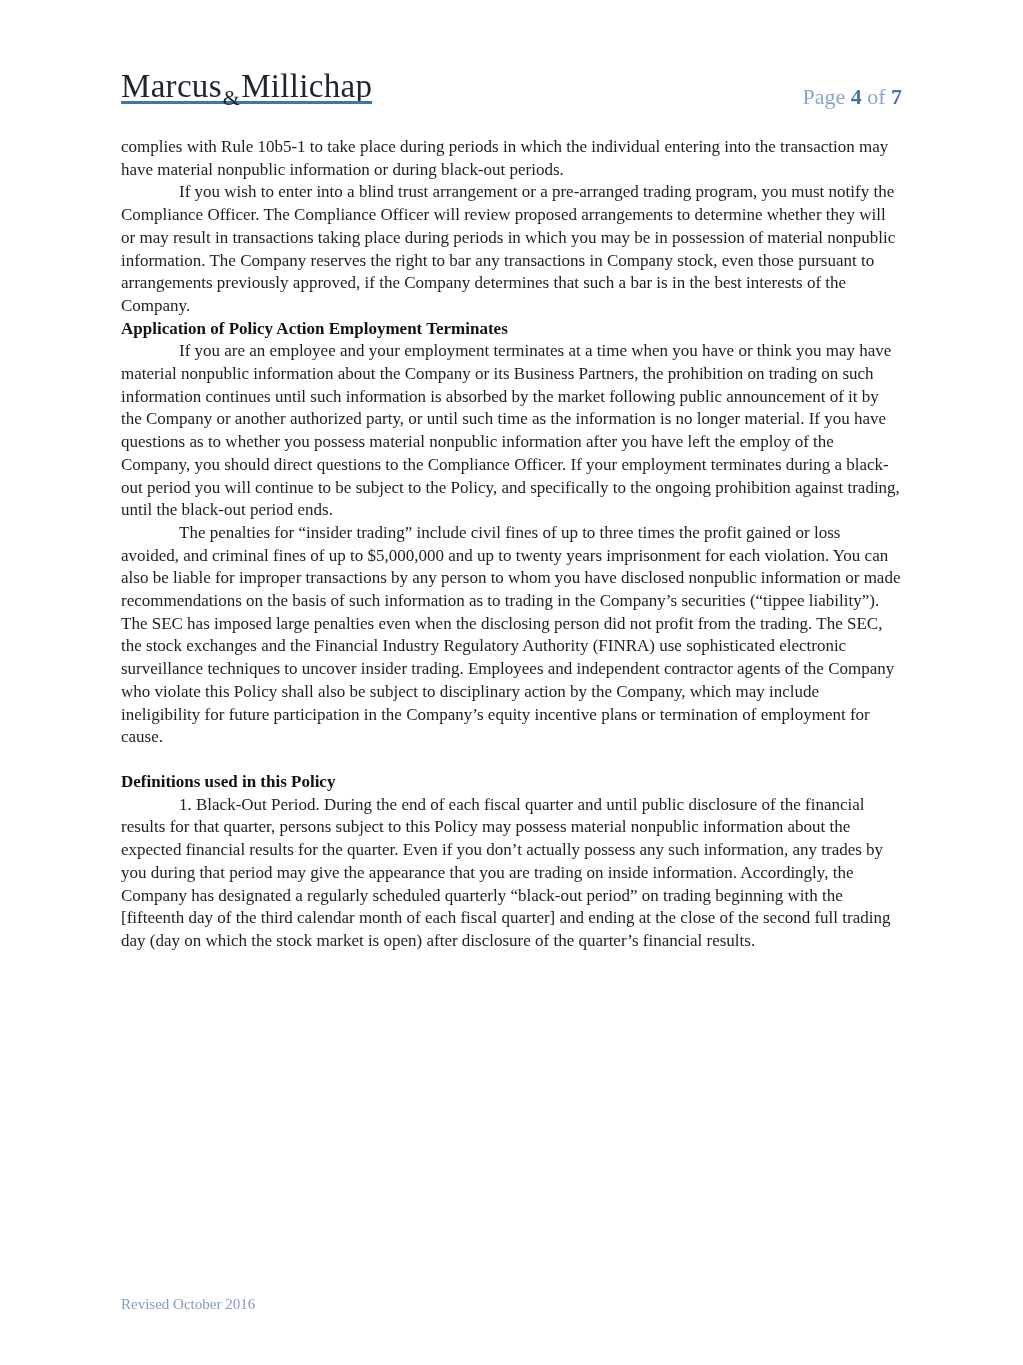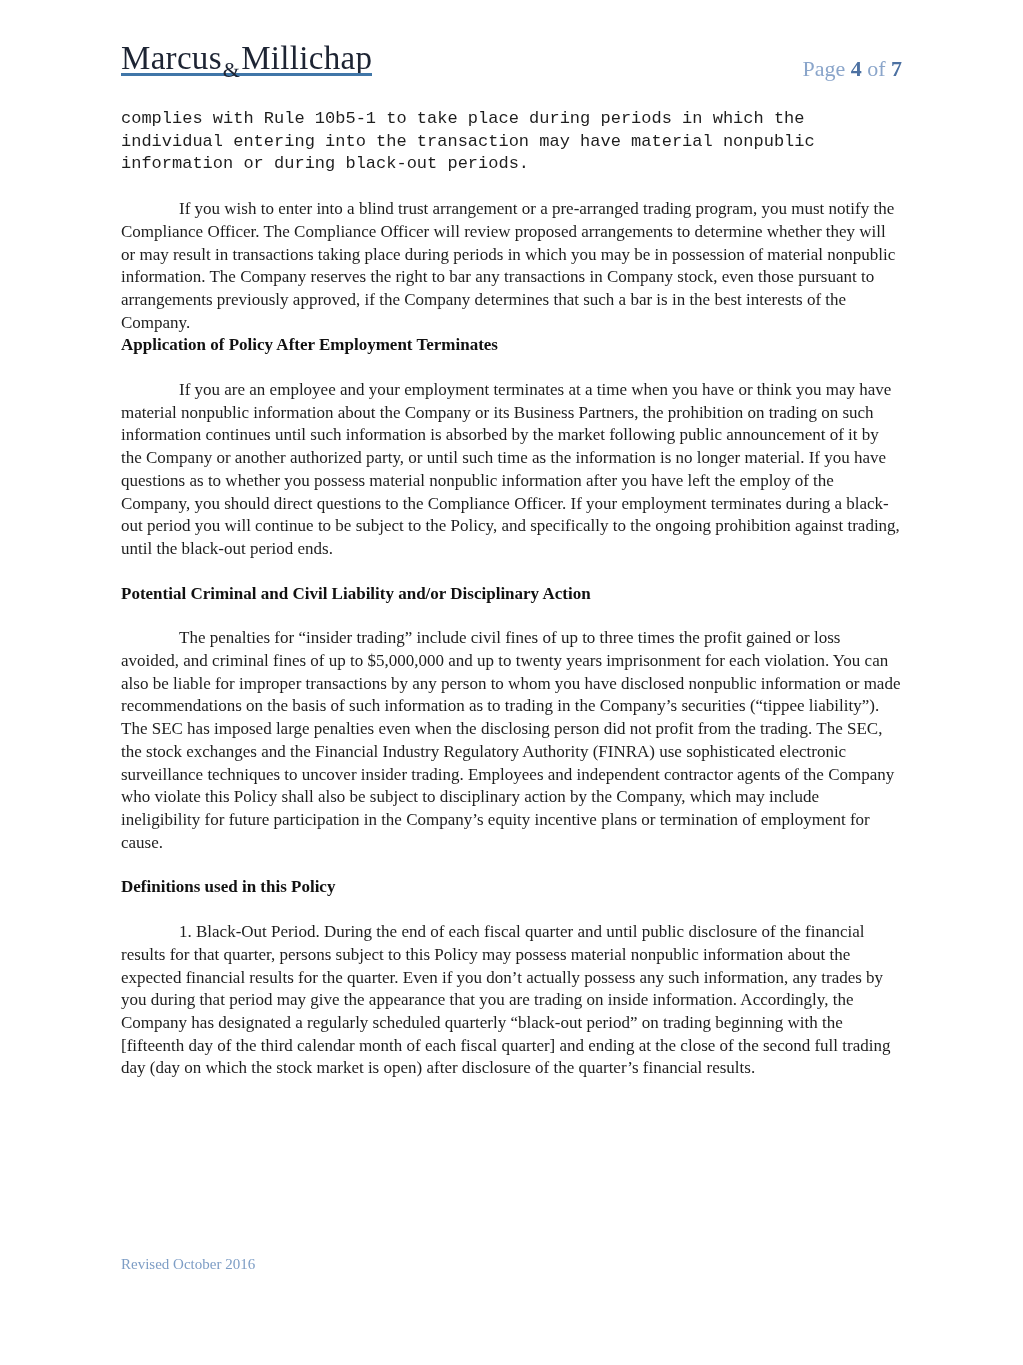--- a/index.html
+++ b/index.html
@@ -6,21 +6,21 @@
   html, body { width: 1023px; height: 1365px; }
   body {
     background: #ffffff;
     font-family: "Liberation Serif", serif;
     position: relative;
     overflow: hidden;
   }
   .page {
     width: 1023px;
     height: 1012px;
-    padding: 40px 121px 0 121px;
+    padding: 68px 121px 0 121px;
     position: relative;
   }
   
   .header {
     display: flex;
     justify-content: space-between;
     align-items: flex-start;
   }
   .logo { display: inline-block; }
   .logo-words {
@@ -55,39 +55,38 @@
   
   .doc-body {
     margin-top: 26px;
     width: 781px;
     color: #1e1e1e;
     font-size: 17px;
     line-height: 22.7px;
   }
   .para {
     text-indent: 58px;
-    margin-top: 22px;
     white-space: pre-wrap;
   }
-  .para.no-indent { text-indent: 0; margin-top: 12px; font-family: Liberation Mono, monospace; }
+  .para.no-indent { text-indent: 0; margin-top: 12px; }
   .para.tight { margin-bottom: 0; }
   .heading {
     font-weight: bold;
     color: #111111;
     font-size: 17px;
     line-height: 22.7px;
     margin-top: 22px;
   }
   .heading.flush { margin-top: 0; }
   .bold-run { font-weight: normal; }
   
   .footer-note {
     position: absolute;
     left: 121px;
-    top: 1256px;
+    top: 1296px;
     font-size: 15px;
     color: #7d9dc5;
   }
 </style>
 </head>
 <body>
 
 <div class="page">
 
   <div class="header">
@@ -100,25 +99,24 @@
     <div class="page-indicator"><span>Page </span><b>4</b><span> of </span><b>7</b></div>
   </div>
 
   <div class="doc-body">
 
     <p class="para no-indent">complies with Rule 10b5-1 to take place during periods in which the individual entering into the transaction may have material nonpublic information or during black-out periods.</p>
 
     <p class="para">If you wish to enter into a blind trust arrangement or a pre-arranged trading program, you must notify the Compliance Officer. The Compliance Officer will review proposed arrangements to determine whether they will or may result in transactions taking place during periods in which you may be in possession of material nonpublic information. The Company reserves the right to bar any transactions in Company stock, even those pursuant to arrangements previously approved, if the Company determines that such a bar is in the best interests of the Company.</p>
 
 
-    <p class="heading flush">Application of Policy After Employment Terminates</p>
+    <p class="heading flush">Application of Policy Action Employment Terminates</p>
 
     <p class="para">If you are an employee and your employment terminates at a time when you have or think you may have material nonpublic information about the Company or its Business Partners, the prohibition on trading on such information continues until such information is absorbed by the market following public announcement of it by the Company or another authorized party, or until such time as the information is no longer material. If you have questions as to whether you possess material nonpublic information after you have left the employ of the Company, you should direct questions to the Compliance Officer. If your employment terminates during a black-out period you will continue to be subject to the Policy, and specifically to the ongoing prohibition against trading, until the black-out period ends.</p>
 
-    <p class="heading">Potential Criminal and Civil Liability and/or Disciplinary Action</p>
 
     <p class="para">The penalties for “insider trading” include civil fines of up to three times the profit gained or loss avoided, and criminal fines of up to $5,000,000 and up to twenty years imprisonment for each violation. You can also be liable for improper transactions by any person to whom you have disclosed nonpublic information or made recommendations on the basis of such information as to trading in the Company’s securities (“tippee liability”). The SEC has imposed large penalties even when the disclosing person did not profit from the trading. The SEC, the stock exchanges and the Financial Industry Regulatory Authority (FINRA) use sophisticated electronic surveillance techniques to uncover insider trading. Employees and independent contractor agents of the Company who violate this Policy shall also be subject to disciplinary action by the Company, which may include ineligibility for future participation in the Company’s equity incentive plans or termination of employment for cause.</p>
 
     <p class="heading">Definitions used in this Policy</p>
 
     <p class="para"><span>1. </span><span class="bold-run">Black-Out Period</span><span>. During the end of each fiscal quarter and until public disclosure of the financial results for that quarter, persons subject to this Policy may possess material nonpublic information about the expected financial results for the quarter. Even if you don’t actually possess any such information, any trades by you during that period may give the appearance that you are trading on inside information. Accordingly, the Company has designated a regularly scheduled quarterly “black-out period” on trading beginning with the </span><span class="bold-run">[fifteenth day of the third calendar month of each fiscal quarter]</span><span> and ending at the </span><span class="bold-run">close of the second full trading day</span><span> (day on which the stock market is open) after disclosure of the quarter’s financial results.</span></p>
 
   </div>
 
   <div class="footer-note">Revised October 2016</div>

